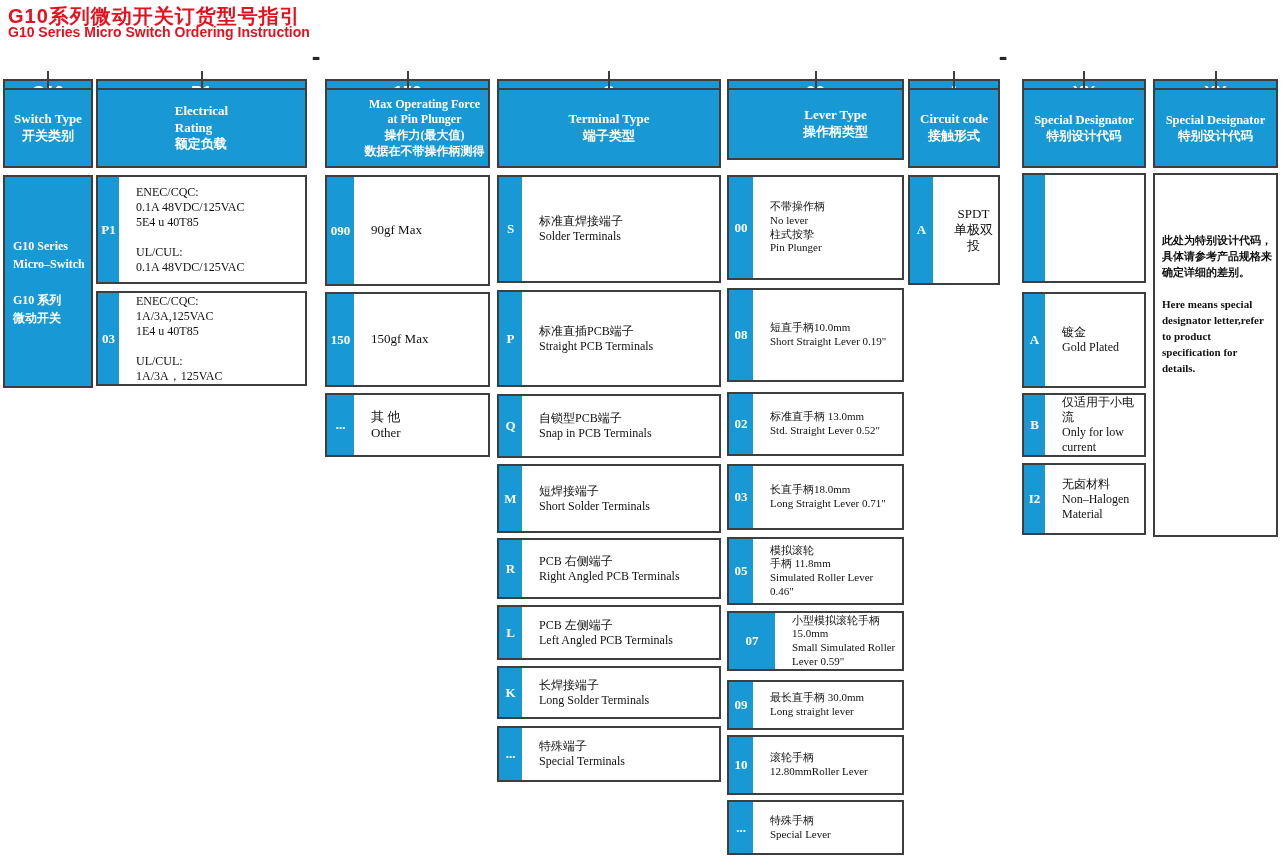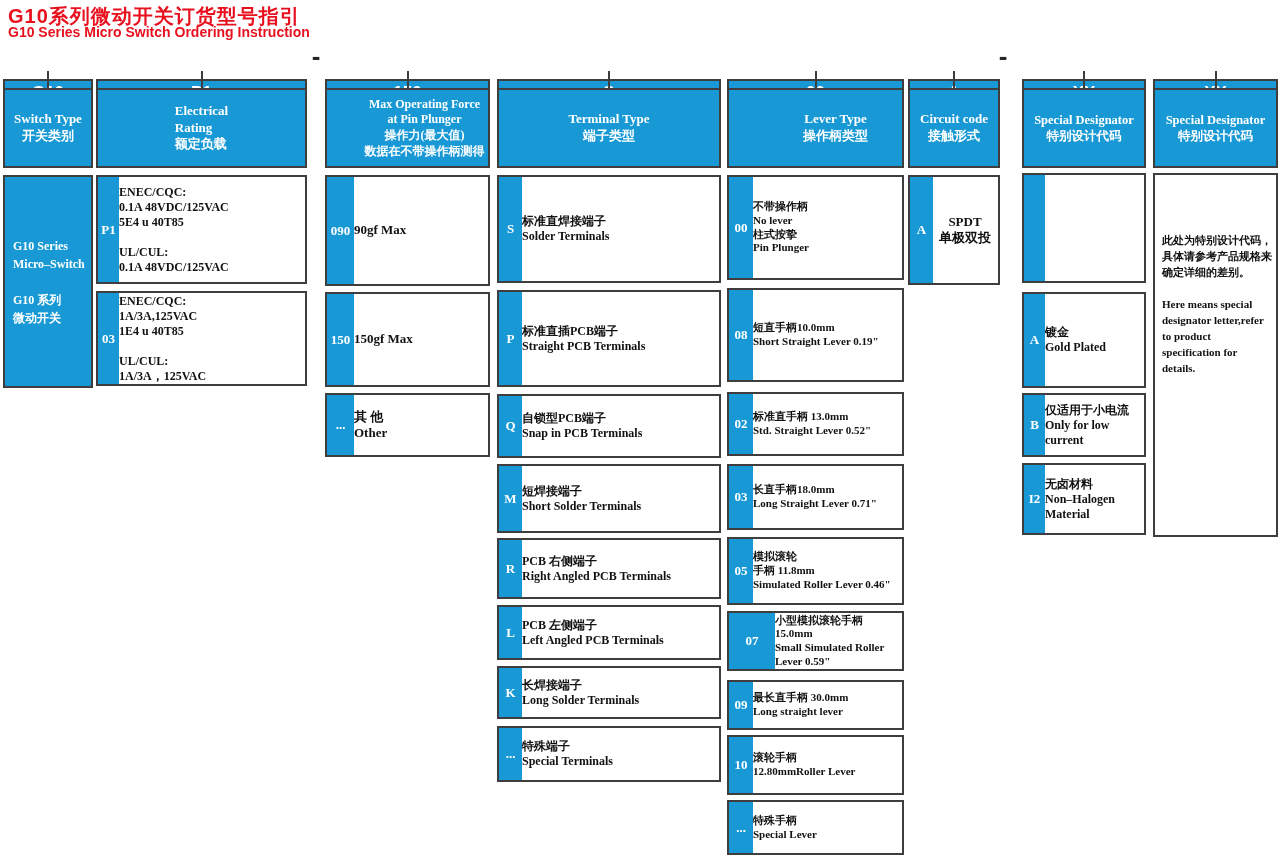--- a/index.html
+++ b/index.html
@@ -21,21 +21,21 @@
   .sep{position:absolute;color:#262626;font-family:"Liberation Sans",sans-serif;
        font-weight:bold;font-size:26px;line-height:26px;text-align:center;}
   .header-box{position:absolute;background:var(--blue);border:2px solid var(--border);color:#fff;
               font-weight:bold;text-align:center;display:flex;align-items:center;justify-content:center;
               box-sizing:border-box;line-height:1.3;white-space:pre-line;}
   .header-box .hdr-left{display:inline-block;text-align:left;}
   .option{position:absolute;border:2px solid var(--border);background:#fff;display:flex;box-sizing:border-box;}
   .code-cell{background:var(--blue);color:#fff;font-weight:bold;font-size:13px;
              display:flex;align-items:center;justify-content:center;flex:0 0 auto;}
   .desc{flex:1;display:flex;flex-direction:column;justify-content:center;
-        padding:3px 5px 3px 0;font-weight:bold;line-height:1.25;color:#111;white-space:pre-line;}
+        padding:3px 5px 3px 0;font-weight:normal;line-height:1.25;color:#111;white-space:pre-line;margin-left:17px;}
   .desc.center{align-items:center;text-align:center;padding-left:4px;}
   .solid-box{position:absolute;background:var(--blue);border:2px solid var(--border);color:#fff;
              box-sizing:border-box;display:flex;flex-direction:column;justify-content:center;
              padding-left:8px;font-weight:bold;white-space:pre-line;line-height:1.5;}
   .note-box{position:absolute;background:#fff;border:2px solid var(--border);color:#111;
             box-sizing:border-box;font-weight:bold;white-space:pre-line;line-height:1.45;
             padding:58px 3px 0 7px;}
 </style>
 </head>
 <body>
@@ -134,21 +134,21 @@
         <div class="desc" style="font-size: 12px;">长焊接端子
 Long Solder Terminals</div>
       </div>
       <div class="option" style="left: 497px; top: 726px; width: 224px; height: 56px;">
         <div class="code-cell" style="width: 23px;">...</div>
         <div class="desc" style="font-size: 12px;">特殊端子
 Special Terminals</div>
       </div>
       <div class="code-box" style="left: 727px; top: 43px; width: 177px; height: 28px;">00</div>
       <div class="connector" style="left: 814.5px; top: 71px; height: 17px;"></div>
-      <div class="header-box" style="left: 727px; top: 88px; width: 177px; height: 80px; font-size: 13px; padding-left: 40px;"><div>Lever Type
+      <div class="header-box" style="left: 727px; top: 88px; width: 177px; height: 72px; font-size: 13px; padding-left: 40px;"><div>Lever Type
 操作柄类型</div></div>
       <div class="option" style="left: 727px; top: 175px; width: 177px; height: 105px;">
         <div class="code-cell" style="width: 24px;">00</div>
         <div class="desc" style="font-size: 11px;">不带操作柄
 No lever
 柱式按挚
 Pin Plunger</div>
       </div>
       <div class="option" style="left: 727px; top: 288px; width: 177px; height: 94px;">
         <div class="code-cell" style="width: 24px;">08</div>

